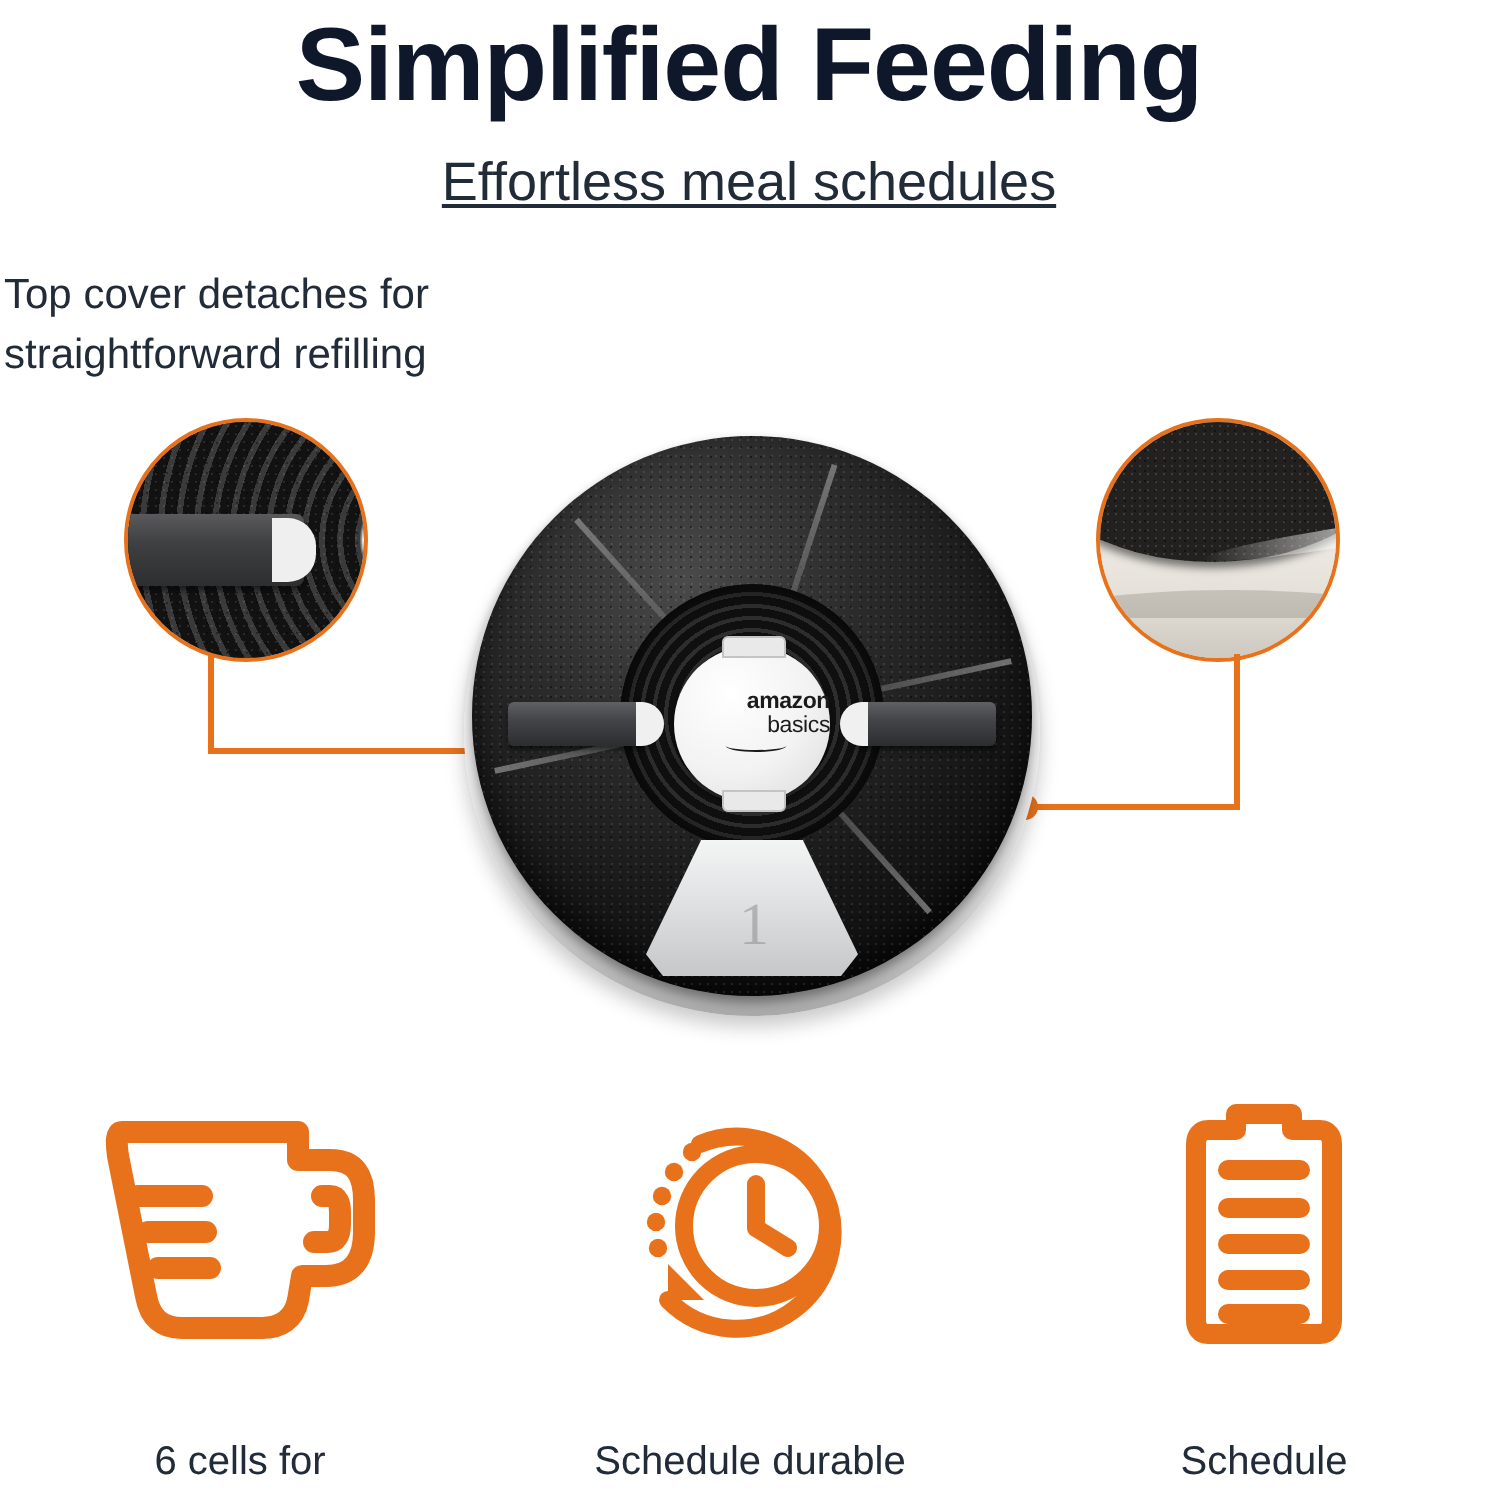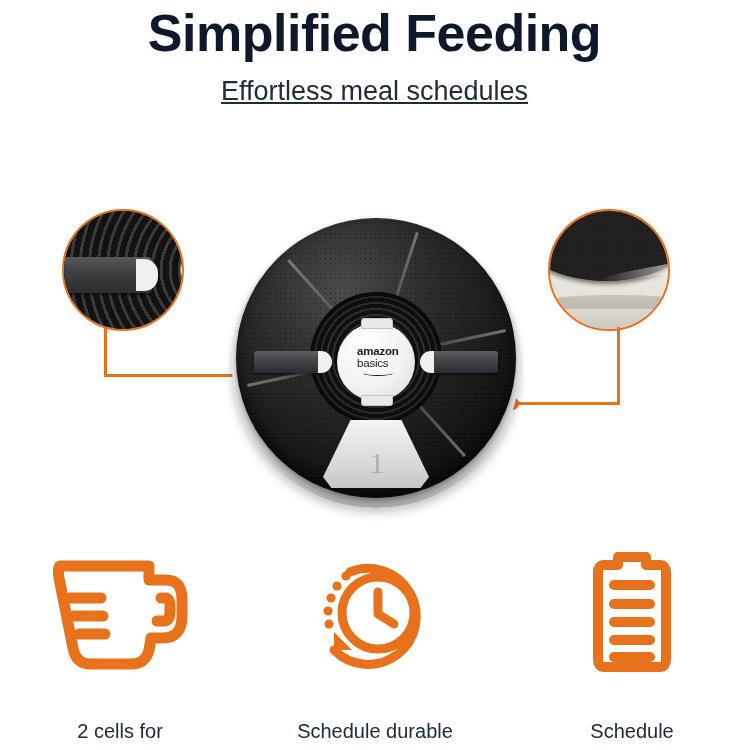--- a/index.html
+++ b/index.html
@@ -221,21 +221,21 @@
   #product .cap-tab {
     position: absolute;
     left: 50%;
     width: 30px; height: 9px;
     margin-left: -15px;
     background: #e9e9e9;
     border: 1px solid #c4c4c4;
   }
   #product .cap-tab.top { top: -5px; border-radius: 3px 3px 0 0; }
   #product .cap-tab.bot { bottom: -5px; border-radius: 0 0 3px 3px; }
-  .amz-logo { text-align: left; line-height: 1; transform: translateY(-1px); padding-left: 20px; }
+  .amz-logo { text-align: right; line-height: 1; transform: translateY(-1px); padding-left: 20px; }
   .amz-logo .amz-word {
     font-size: 11.5px;
     font-weight: bold;
     color: #1b1b1b;
     letter-spacing: -0.2px;
     display: block;
   }
   .amz-logo .amz-word .b { font-weight: normal; }
   .amz-logo .amz-smile {
     display: block;
@@ -305,20 +305,24 @@
   #feature-2 { left: 517px; }
 </style>
 </head>
 <body>
 
 <div id="infographic">
 
   <div class="title">Simplified Feeding</div>
   <div class="subtitle">Effortless meal schedules</div>
 
+  <div class="callout-text left">
+    <div>Top cover detaches for</div>
+    <div>straightforward refilling</div>
+  </div>
 
   <div class="bubble" id="bubble-left" style="left:62px; top:209px;">
     <div class="bubble-inner">
       <div class="bg"></div>
       <div class="speckle"></div>
       <div class="handlebar"></div>
       <div class="crescent"></div>
     </div>
   </div>
 
@@ -383,21 +387,21 @@
                    L14 24 C13 17 13 12 16 12 Z"></path>
           <path d="M116 44 L120 44 C124 44 125 48 125 52 L125 58
                    C125 64 123 67 119 67 L112 67"></path>
           <path d="M24 44 L56 44"></path>
           <path d="M29 62 L58 62"></path>
           <path d="M34 80 L60 80"></path>
         </g>
       </svg>
     </div>
     <div class="flabel">
-      <div>2 cells for</div>
+      <div>6 cells for</div>
       
     </div>
   </div>
 
   <div class="feature" id="feature-1">
     <div class="fi">
       <svg width="130" height="118" viewBox="0 0 130 118" aria-hidden="true">
         <g fill="none" stroke="#E8721C" stroke-width="9" stroke-linecap="round" stroke-linejoin="round">
           <circle cx="68" cy="59" r="36"></circle>
           <path d="M68 38 L68 60 L84 70"></path>

